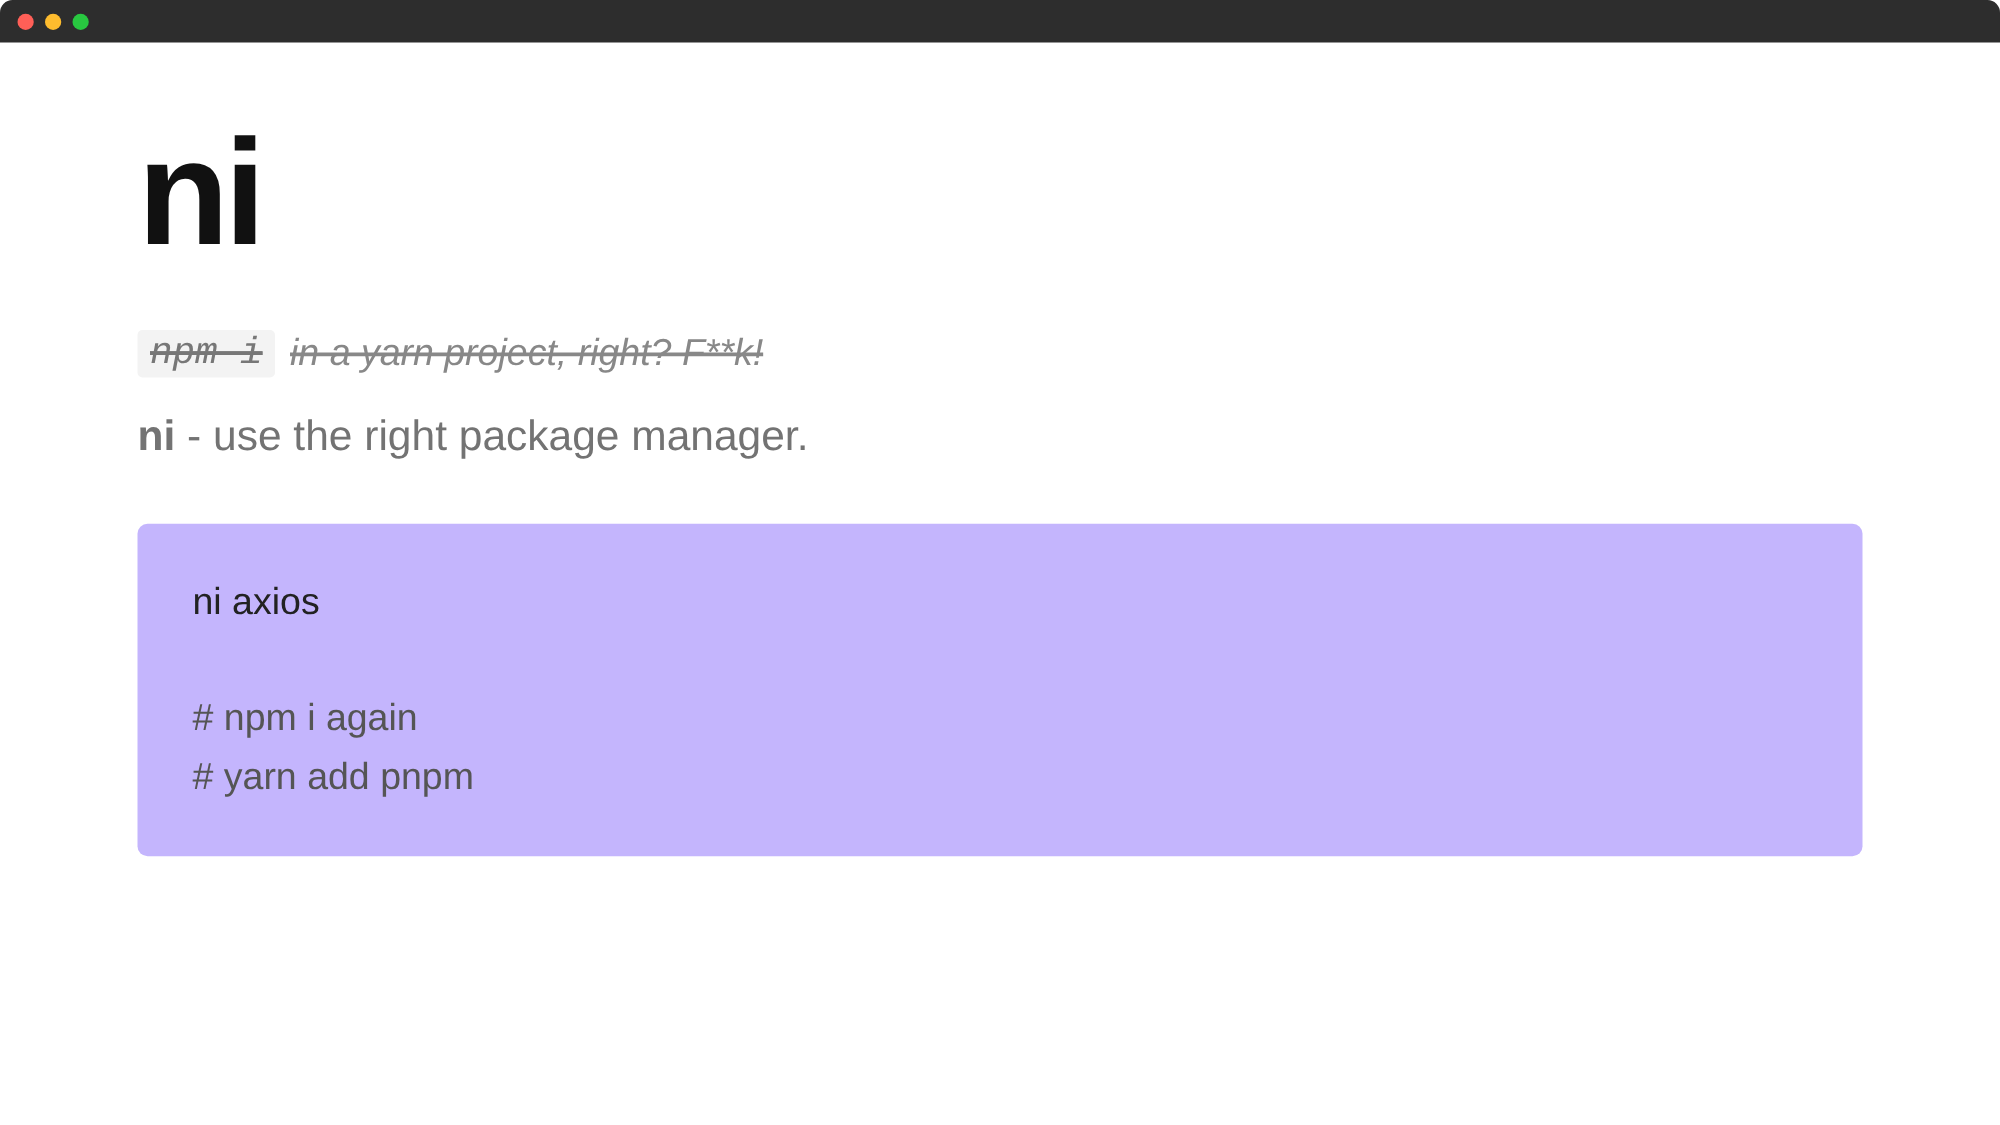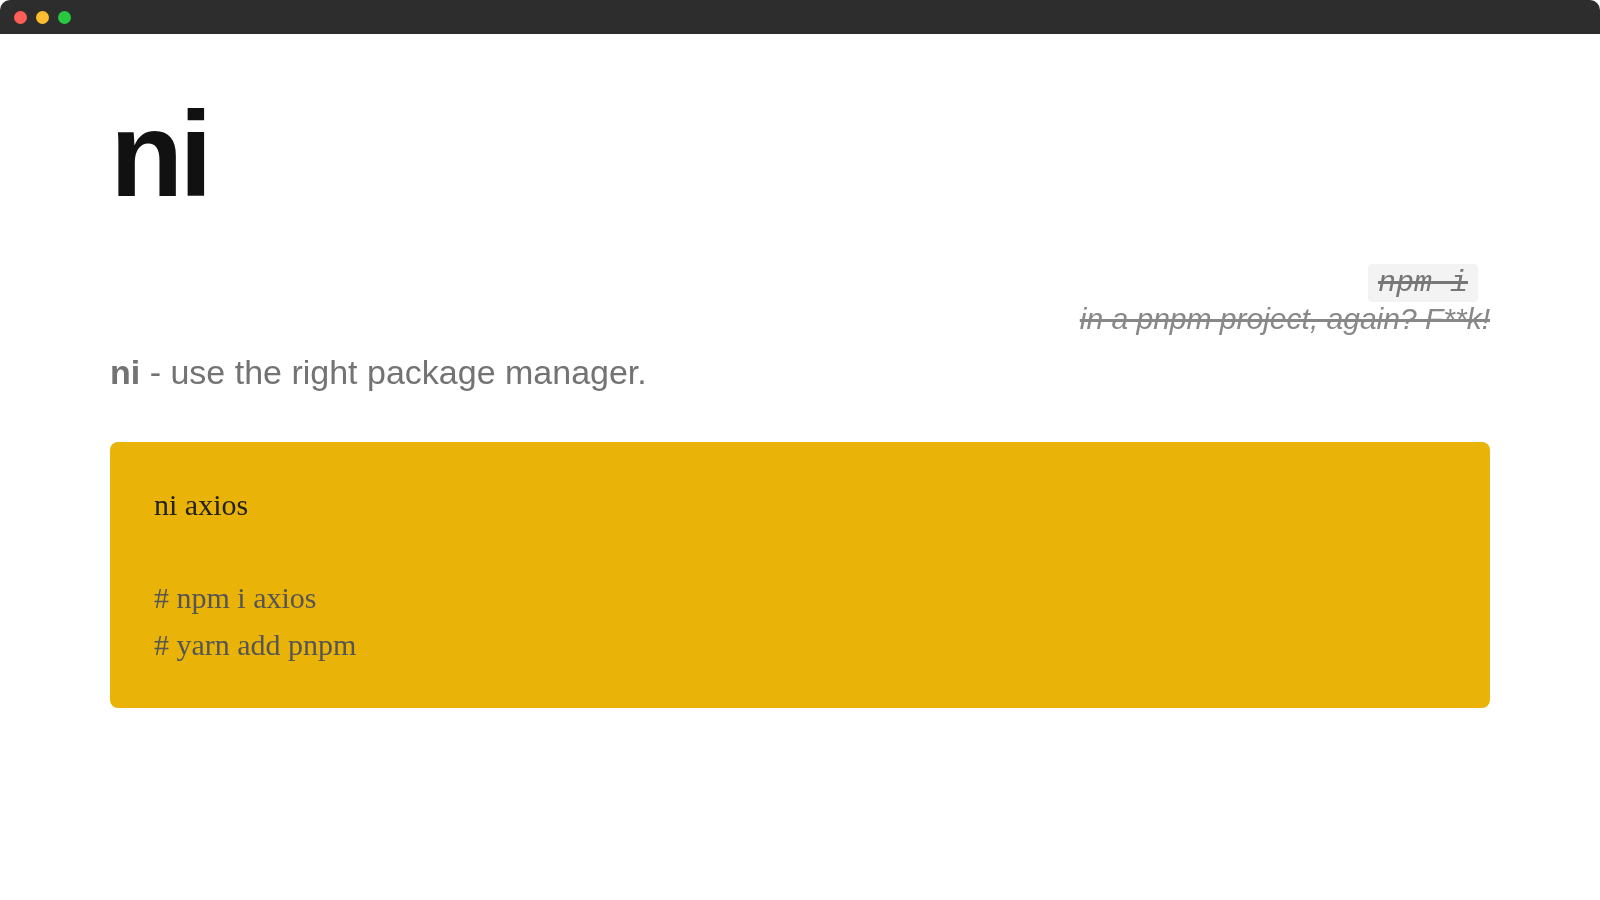--- a/index.html
+++ b/index.html
@@ -48,24 +48,23 @@
       color: #111;
       line-height: 1;
       margin-bottom: 50px;
     }
 
     .strikethrough-line {
       font-size: 30px;
       font-style: italic;
       color: #888;
       text-decoration: line-through;
-      margin-bottom: 17px;
+      margin-bottom: 28px;
       display: flex;
-      align-items: flex-end;
-      flex-direction: column;
+      align-items: center;
     }
 
     .strikethrough-line .code-chip {
       font-family: "SFMono-Regular", Consolas, "Liberation Mono", Menlo, monospace;
       font-style: italic;
       background: #f3f3f3;
       padding: 2px 10px;
       border-radius: 4px;
       color: #777;
       text-decoration: line-through;
@@ -76,24 +75,24 @@
       font-size: 34px;
       color: #737373;
       margin-bottom: 50px;
     }
 
     .tagline .bold {
       font-weight: 700;
     }
 
     .code-block {
-      background: #eab308;
+      background: #c4b5fd;
       border-radius: 8px;
       padding: 40px 44px;
-      font-family: Liberation Serif, serif;
+      font-family: Liberation Sans, sans-serif;
       font-size: 30px;
       line-height: 1.55;
       color: #222;
       width: 100%;
     }
 
     .code-block .line {
       white-space: pre;
     }
 
@@ -109,27 +108,27 @@
   <div class="traffic-light yellow"></div>
   <div class="traffic-light green"></div>
 </div>
 
 <div class="content">
 
   <h1 class="page-title">ni</h1>
 
   <div class="strikethrough-line">
     <span class="code-chip">npm i</span>
-    <span>in a pnpm project, again? F**k!</span>
+    <span>in a yarn project, right? F**k!</span>
   </div>
 
   <div class="tagline">
     <span class="bold">ni</span><span> - use the right package manager.</span>
   </div>
 
   <div class="code-block">
     <div class="line">ni axios</div>
     <div class="line">&nbsp;</div>
-    <div class="line comment"># npm i axios</div>
+    <div class="line comment"># npm i again</div>
     <div class="line comment"># yarn add pnpm</div>
   </div>
 
 </div>
 
 </body></html>

